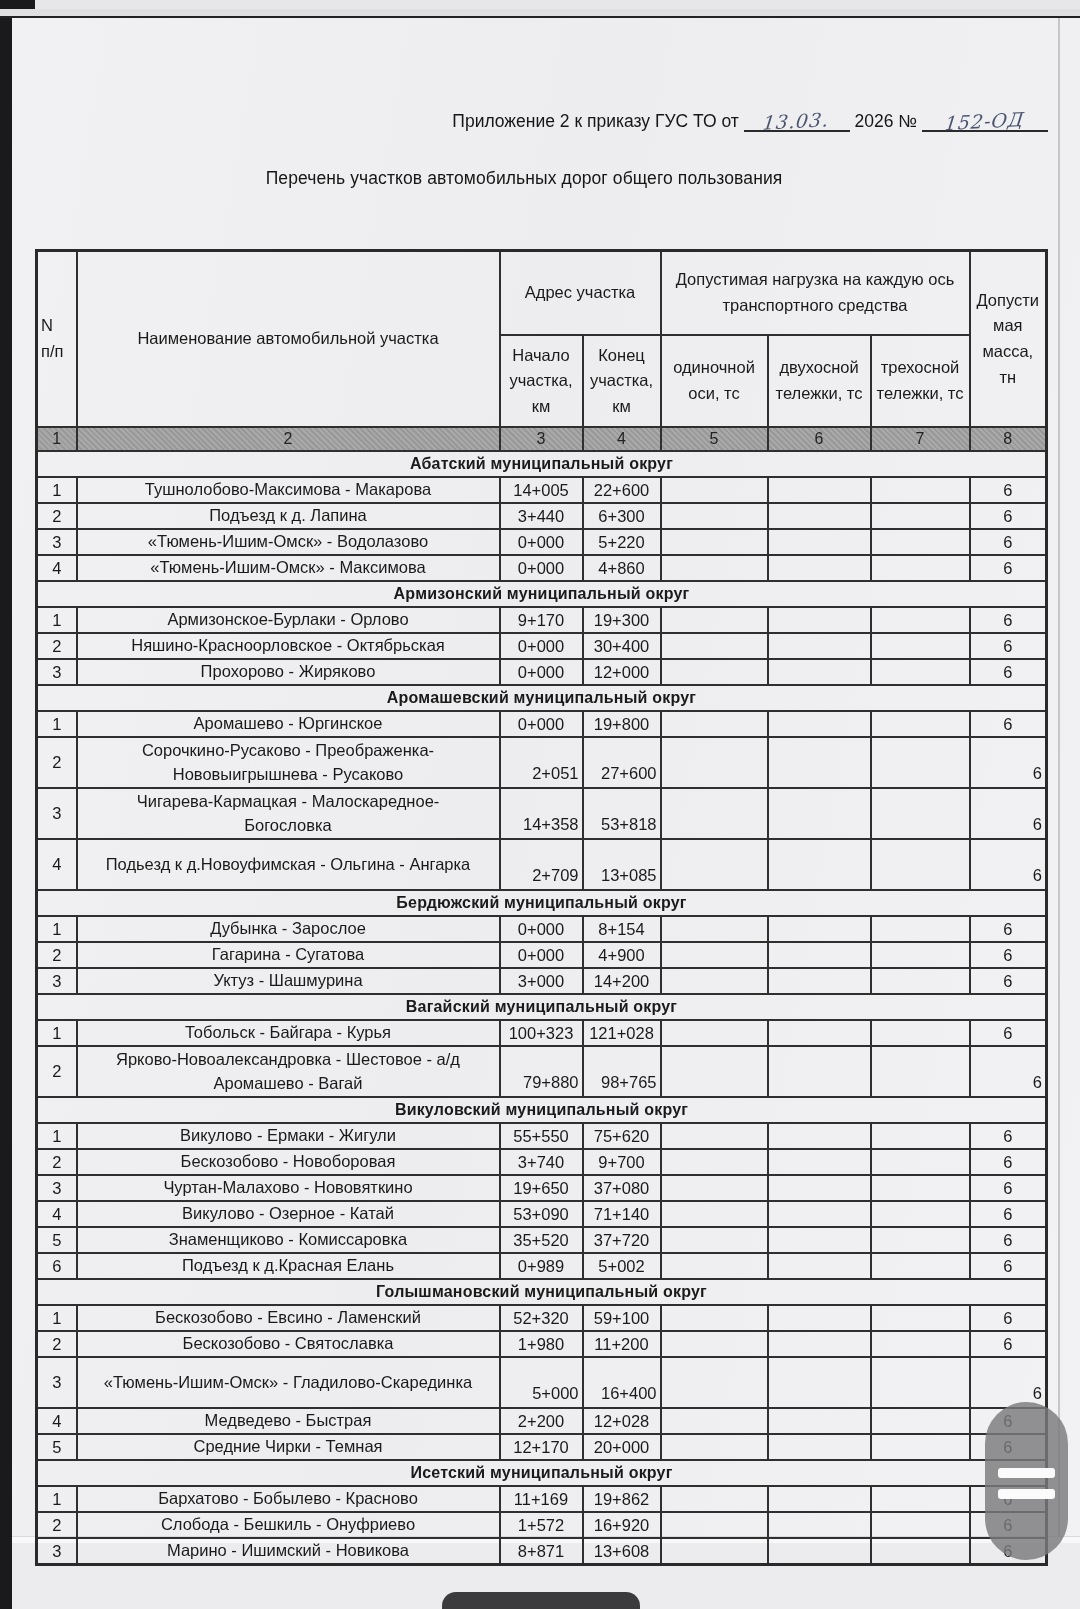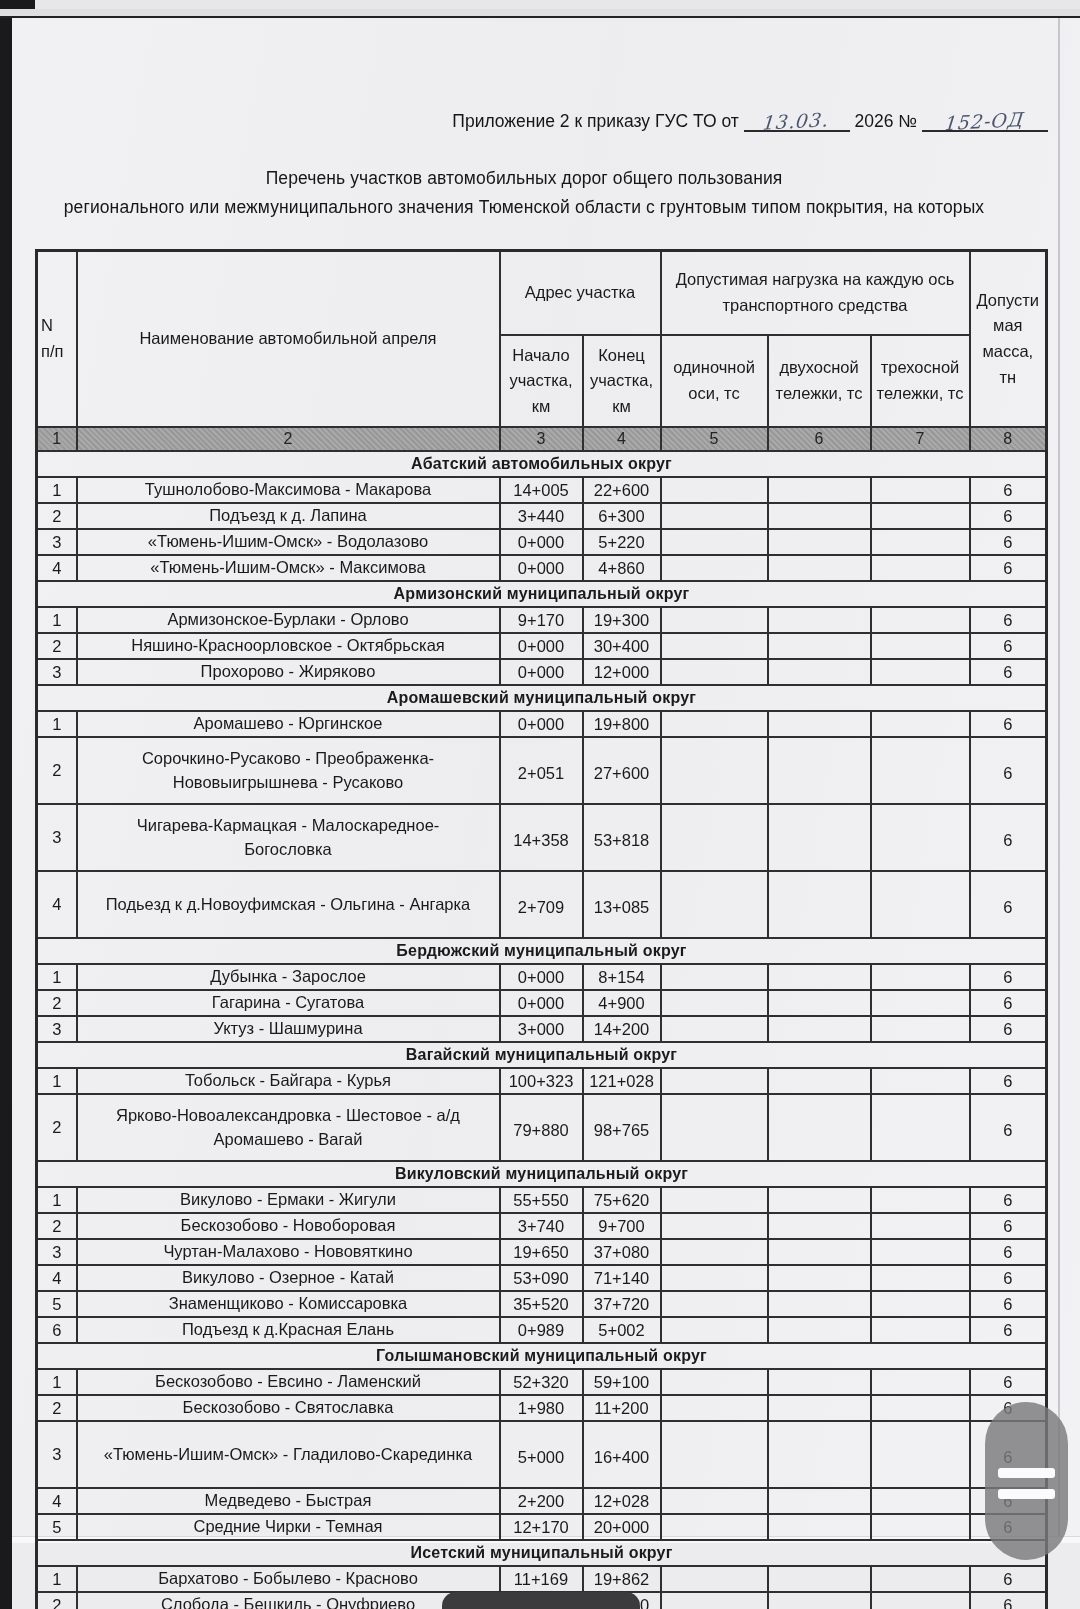--- a/index.html
+++ b/index.html
@@ -43,21 +43,21 @@
   thead th{font-weight:normal;text-align:center;vertical-align:middle;font-size:16.5px;line-height:1.55;}
   th.th-num{text-align:left;padding-left:6px;white-space:pre-line;}
   th.th-mass{overflow-wrap:anywhere;}
   tr.h1 th{height:82px;}
   tr.h2 th{height:90px;}
   tr.nums td{height:22px;background:#a2a2a2;text-align:center;font-size:16px;color:#232323;
     background-image:repeating-linear-gradient(45deg,rgba(255,255,255,.08) 0 2px,rgba(0,0,0,.06) 2px 4px);}
   tr.section-row td{height:24px;text-align:center;font-weight:bold;font-size:16px;letter-spacing:.2px;}
   tr.data td{height:24px;text-align:center;vertical-align:middle;}
   tr.data.tall td{height:45px;}
-  tr.data.tall td.c-km,tr.data.tall td.c-mass{vertical-align:bottom;padding-bottom:20px;}
+  tr.data.tall td.c-km,tr.data.tall td.c-mass{vertical-align:bottom;padding-bottom:4px;text-align:right;}
   td.c-name{white-space:pre-line;line-height:1.4;}
 
   
   .scroll-pill{
     position:absolute;left:985px;top:1402px;width:83px;height:158px;border-radius:42px;
     background:rgba(122,122,124,.82);
   }
   .scroll-pill .bar{position:absolute;left:13px;width:57px;height:10px;border-radius:3px;background:#fbfbfc;}
   .scroll-pill .bar1{top:66px;}
   .scroll-pill .bar2{top:87px;}
@@ -81,39 +81,38 @@
 
     <div class="appendix-line">
       <span>Приложение 2 к приказу ГУС ТО от</span>
       <span class="blank blank-date"><span class="hand">13.03.</span></span>
       <span>2026 №</span>
       <span class="blank blank-number"><span class="hand">152-ОД</span></span>
     </div>
 
     <div class="doc-title">
       <div>Перечень участков автомобильных дорог общего пользования</div>
-      <div>регионального или межмуниципального значения Тюменской области с грунтовым типом покрытия, на которых</div>
     </div>
 
     <table class="roads">
       <colgroup>
         <col style="width:40px">
           <col style="width:423px">
           <col style="width:83px">
           <col style="width:78px">
         <col style="width:107px">
           <col style="width:103px">
           <col style="width:99px">
           <col style="width:77px">
       </colgroup>
       <thead>
         <tr class="h1">
           <th rowspan="2" class="th-num">N
 п/п</th>
-          <th rowspan="2">Наименование автомобильной апреля</th>
+          <th rowspan="2">Наименование автомобильной участка</th>
           <th colspan="2">Адрес участка</th>
           <th colspan="3">Допустимая нагрузка на каждую ось транспортного средства</th>
           <th rowspan="2" class="th-mass">Допустимая масса, тн</th>
         </tr>
         <tr class="h2">
           <th>Начало участка, км</th>
           <th>Конец участка, км</th>
           <th>одиночной оси, тс</th>
           <th>двухосной тележки, тс</th>
           <th>трехосной тележки, тс</th>
@@ -124,21 +123,21 @@
           <td>3</td>
           <td>4</td>
           <td>5</td>
           <td>6</td>
           <td>7</td>
           <td>8</td>
         </tr>
       </thead>
       <tbody>
           <tr class="section-row">
-            <td colspan="8">Абатский автомобильных округ</td>
+            <td colspan="8">Абатский муниципальный округ</td>
           </tr>
           <tr class="data">
             <td class="c-num">1</td>
             <td class="c-name">Тушнолобово-Максимова - Макарова</td>
             <td class="c-km">14+005</td>
             <td class="c-km">22+600</td>
             <td class="c-axle"></td>
             <td class="c-axle"></td>
             <td class="c-axle"></td>
             <td class="c-mass">6</td>

